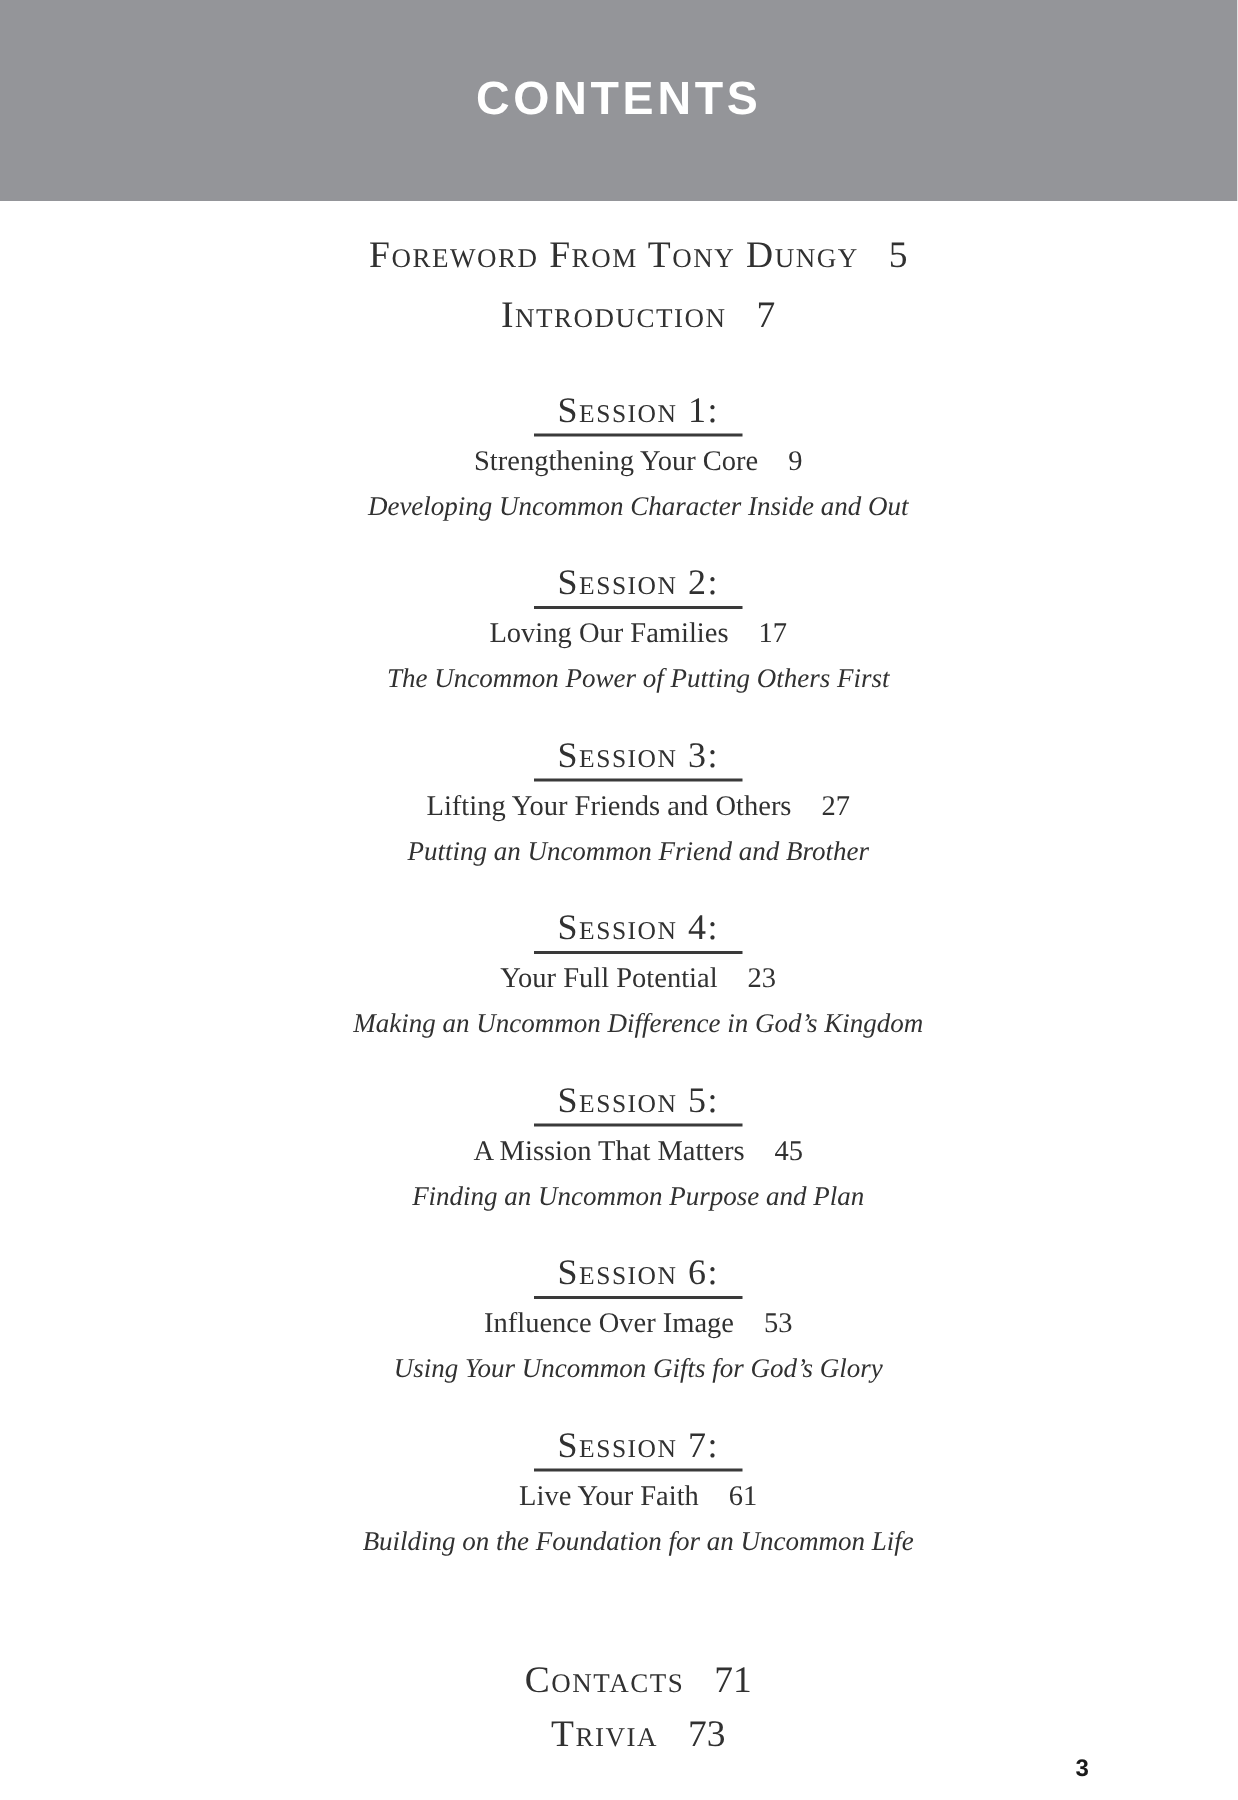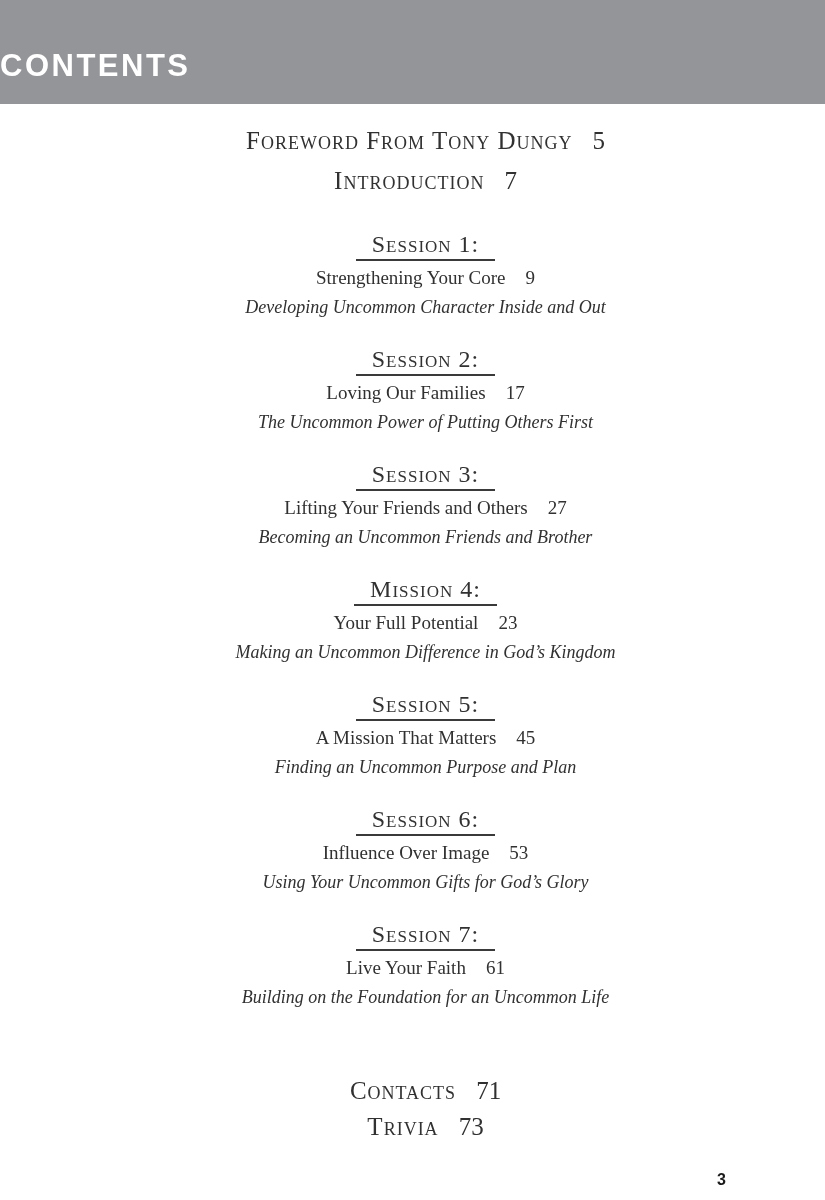--- a/index.html
+++ b/index.html
@@ -8,22 +8,23 @@
     height: 1200px;
     position: relative;
     background: #ffffff;
     font-family: "Liberation Serif", serif;
     color: #313131;
     overflow: hidden;
   }
 
   
   .band {
-    height: 104px;
+    height: 134px;
     background: #949599;
+    text-align: center;
   }
   .band-title {
     display: inline-block;
     margin-top: 50px;
     font-family: "Liberation Sans", sans-serif;
     font-weight: bold;
     font-size: 31px;
     line-height: 1;
     letter-spacing: 2.5px;
     color: #ffffff;
@@ -119,25 +120,25 @@
         <span>Loving Our Families</span><span class="pgnum">17</span>
       </div>
       <div class="session-subtitle">The Uncommon Power of Putting Others First</div>
     </div>
 
     <div class="session">
       <div><span class="session-label">Session 3:</span></div>
       <div class="session-title-line">
         <span>Lifting Your Friends and Others</span><span class="pgnum">27</span>
       </div>
-      <div class="session-subtitle">Becoming an Uncommon Friends and Brother</div>
+      <div class="session-subtitle">Putting an Uncommon Friend and Brother</div>
     </div>
 
     <div class="session">
-      <div><span class="session-label">Mission 4:</span></div>
+      <div><span class="session-label">Session 4:</span></div>
       <div class="session-title-line">
         <span>Your Full Potential</span><span class="pgnum">23</span>
       </div>
       <div class="session-subtitle">Making an Uncommon Difference in God’s Kingdom</div>
     </div>
 
     <div class="session">
       <div><span class="session-label">Session 5:</span></div>
       <div class="session-title-line">
         <span>A Mission That Matters</span><span class="pgnum">45</span>

